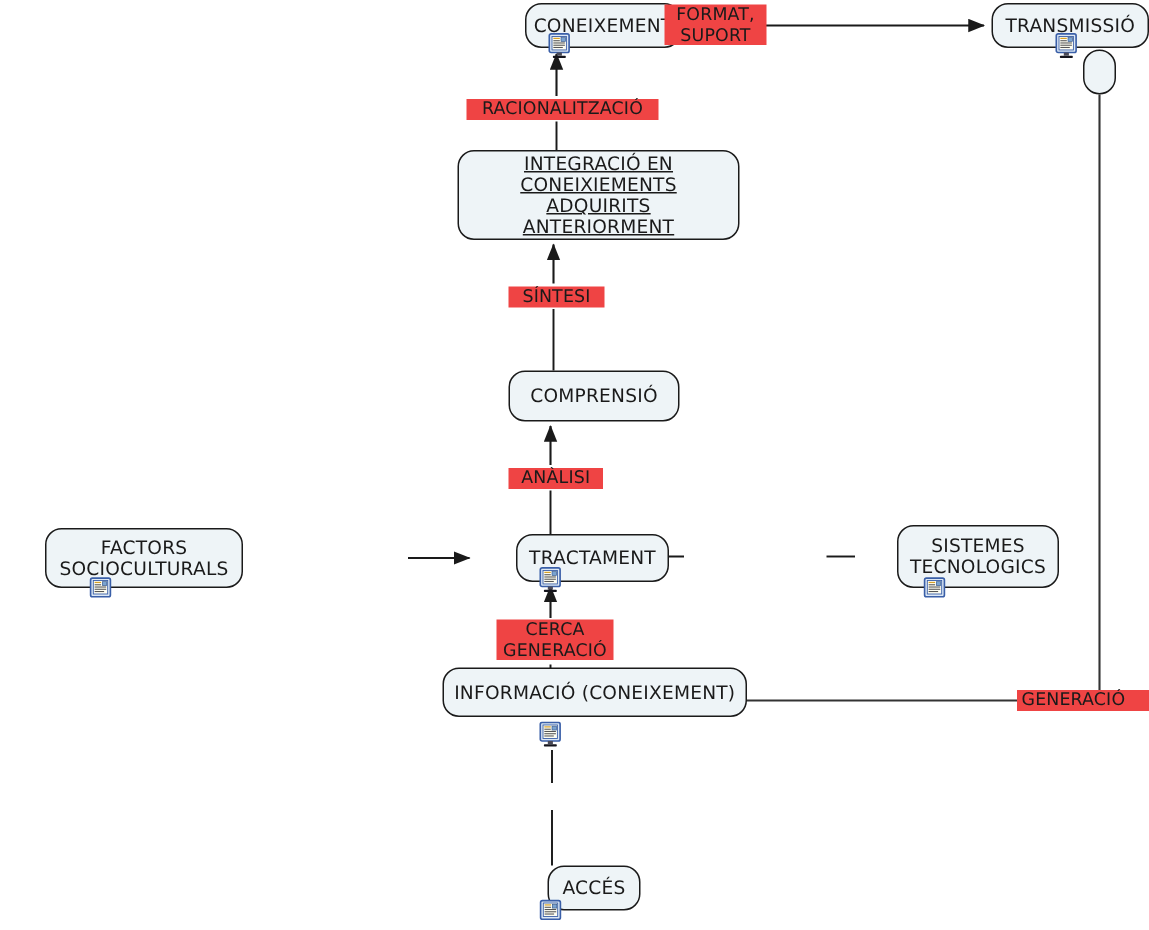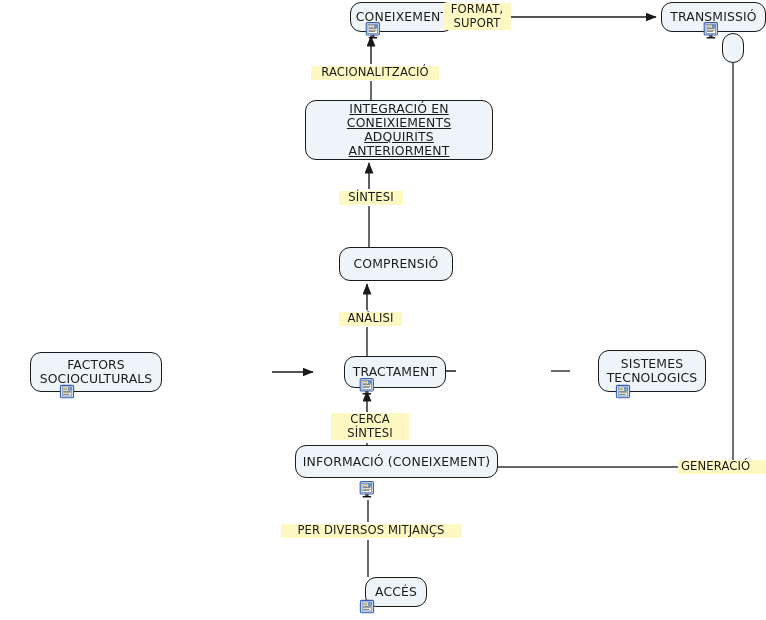--- a/index.html
+++ b/index.html
@@ -57,21 +57,21 @@
     z-index: 2;
   }
   .edge-label {
     position: absolute;
     color: #1a1a1a;
     font-size: 11.6px;
     line-height: 13.6px;
     letter-spacing: 0.1px;
     text-align: center;
     white-space: pre-line;
-    background: #fef9c3;
+    background: #ef4444;
     padding: 0 3px;
     z-index: 4;
   }
   .edge-label.left-align { text-align: left; }
   .doc-icon {
     position: absolute;
     width: 18px;
     height: 18px;
     z-index: 6;
   }
@@ -256,19 +256,18 @@
 
   <div class="edge-label" style="left:311px; top:66px; width:122px;">RACIONALITZACIÓ</div>
 
   <div class="edge-label" style="left:339px; top:191px; width:58px;">SÍNTESI</div>
 
   <div class="edge-label" style="left:339px; top:312px; width:57px;">ANÀLISI</div>
 
 
 
   <div class="edge-label" style="left:331px; top:413px; width:72px;">CERCA
-SÍNTESI</div>
+GENERACIÓ</div>
 
   <div class="edge-label left-align" style="left:678px; top:460px; width:86px;">GENERACIÓ</div>
 
-  <div class="edge-label" style="left:281px; top:524px; width:174px;">PER DIVERSOS MITJANÇS</div>
 
 </div>
 
 </body></html>

